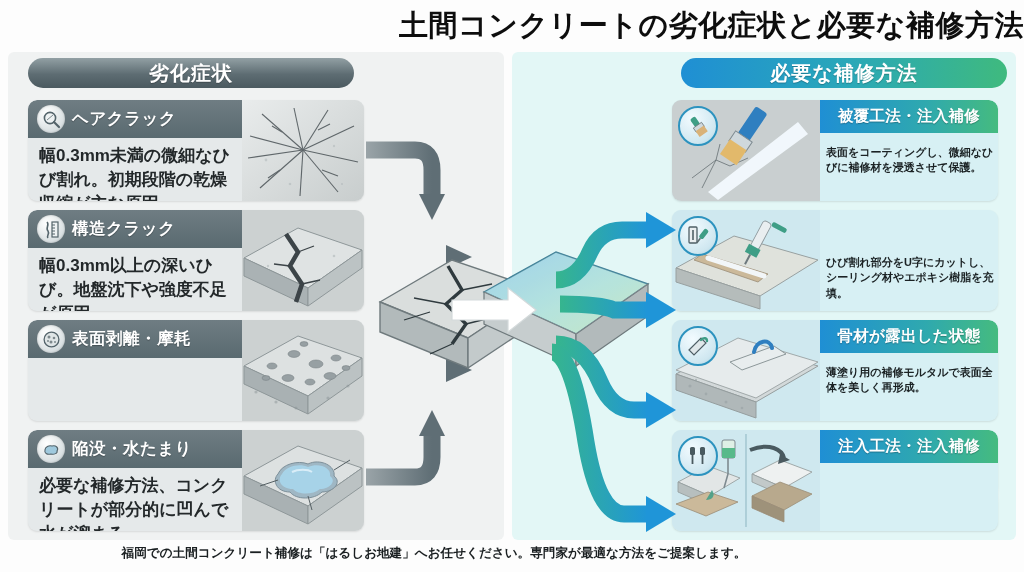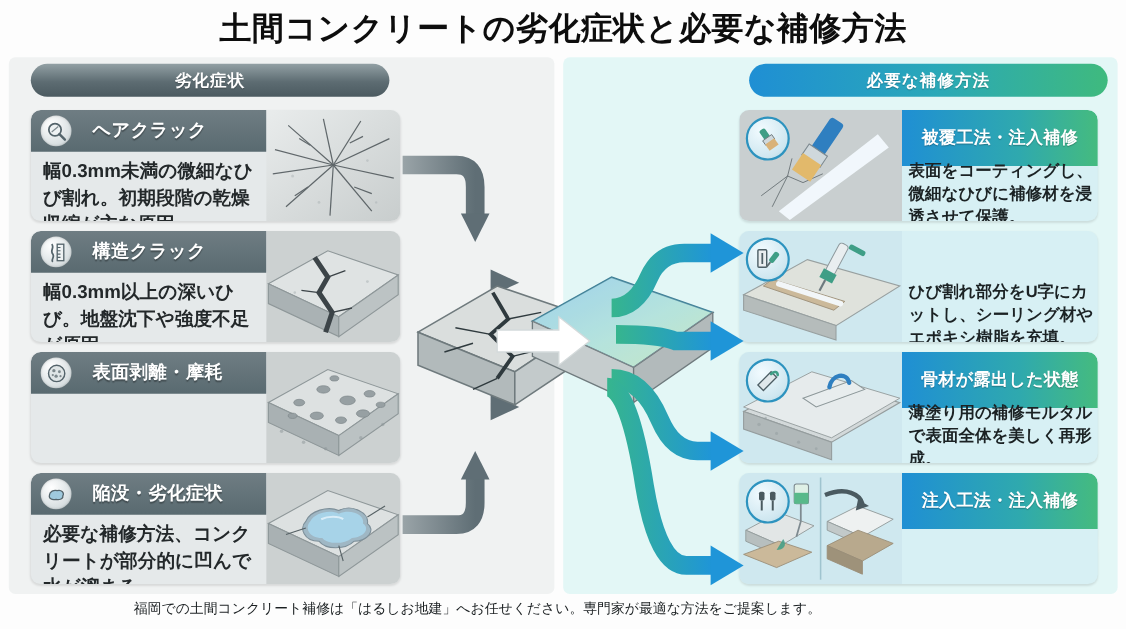--- a/index.html
+++ b/index.html
@@ -7,21 +7,21 @@
     width: 1024px; height: 572px;
     background: #ffffff;
     font-family: "Liberation Sans", "DejaVu Sans", sans-serif;
     overflow: hidden;
   }
   #stage { position: relative; width: 1024px; height: 572px; background: #fdfdfd; }
 
   
   .main-title {
     position: absolute; left: 0; top: 6px; width: 1024px;
-    text-align: center;
+    text-align: right;
     font-size: 29px; font-weight: bold; color: #0d0d0d;
     letter-spacing: 0.5px;
   }
 
   
   .panel-left {
     position: absolute; left: 8px; top: 52px;
     width: 496px; height: 488px;
     background: #f0f2f2;
     border-radius: 6px;
@@ -43,21 +43,21 @@
     position:absolute; right:24px; bottom:36px; width:30px; height:30px;
     background:#fff;
     clip-path: polygon(50% 0,58% 42%,100% 50%,58% 58%,50% 100%,42% 58%,0 50%,42% 42%);
     opacity:.85;
   }
 
   
   .sec-head {
     position: absolute; height: 30px; border-radius: 15px;
     display: flex; align-items: center; justify-content: center;
-    color: #ffffff; font-size: 15px; font-weight: bold;
+    color: #ffffff; font-size: 20px; font-weight: bold;
     letter-spacing: 1px;
     text-shadow: 0 1px 1px rgba(0,0,0,.25);
   }
   .sec-head.left {
     left: 28px; top: 58px; width: 326px;
     background: linear-gradient(180deg, #92a0a4 0%, #5d6c72 55%, #4b5a60 100%);
   }
   .sec-head.right {
     left: 681px; top: 58px; width: 326px;
     background: linear-gradient(90deg, #1f8fd4 0%, #2aa8b8 52%, #3fba7e 100%);
@@ -68,21 +68,21 @@
     position: absolute; left: 28px; width: 336px; height: 101px;
     background: #e5e9ea;
     border-radius: 9px;
     overflow: hidden;
     box-shadow: 0 1px 2px rgba(0,0,0,.10);
   }
   .card-l .titlebar {
     position: absolute; left: 0; top: 0; width: 214px; height: 38px;
     background: linear-gradient(180deg, #6f7d83 0%, #596a70 100%);
     border-top-left-radius: 9px;
-    display: flex; align-items: center; gap: 19px; padding-left: 9px;
+    display: flex; align-items: center; gap: 7px; padding-left: 9px;
   }
   .card-l .titlebar .t {
     color: #fff; font-size: 16.5px; font-weight: bold; letter-spacing: .5px;
     text-shadow: 0 1px 1px rgba(0,0,0,.3);
   }
   .ic-circle {
     width: 28px; height: 28px; border-radius: 50%;
     background: radial-gradient(circle at 35% 30%, #ffffff 0%, #d8dfe1 70%, #b9c4c7 100%);
     display: flex; align-items: center; justify-content: center;
     flex: 0 0 28px;
@@ -100,46 +100,46 @@
   .card-r {
     position: absolute; left: 672px; width: 326px; height: 101px;
     background: #d7f0f4;
     border-radius: 9px; overflow: hidden;
     box-shadow: 0 1px 2px rgba(0,0,0,.10);
   }
   .card-r .thumb {
     position: absolute; left: 0; top: 0; width: 148px; height: 101px;
   }
   .card-r .titlebar {
-    position: absolute; left: 148px; top: 0; width: 178px; height: 51px;
+    position: absolute; left: 148px; top: 0; width: 178px; height: 33px;
     background: linear-gradient(90deg, #1f8fd4 0%, #2fa9ae 60%, #45bb7f 100%);
     border-top-right-radius: 9px;
     display: flex; align-items: center; justify-content: center;
   }
   .card-r .titlebar .t {
     color: #ffffff; font-size: 15.5px; font-weight: bold; letter-spacing: .3px;
     text-shadow: 0 1px 1px rgba(0,0,0,.28);
   }
   .card-r .desc {
     position: absolute; left: 154px; top: 45px; width: 170px;
-    font-size: 15px; line-height: 1.4; color: #1b2224; font-weight: bold;
+    font-size: 11px; line-height: 1.4; color: #1b2224; font-weight: bold;
   }
   .badge {
     position: absolute; left: 6px; top: 6px;
     width: 40px; height: 40px; border-radius: 50%;
     background: radial-gradient(circle at 35% 30%, #f2fbff 0%, #cfe7f0 70%, #a9cfdd 100%);
     border: 2px solid #2d93bf;
     display: flex; align-items: center; justify-content: center;
     z-index: 4;
   }
 
   
   .footer {
     position: absolute; left: 0; top: 545px; width: 868px;
-    text-align: center; font-size: 12.6px; font-weight: normal; color: #1a1f21;
+    text-align: center; font-size: 12.6px; font-weight: bold; color: #1a1f21;
   }
   svg { display: block; }
 </style>
 </head>
 <body>
 
 <div id="stage">
 
   <div class="main-title">土間コンクリートの劣化症状と必要な補修方法</div>
 
@@ -289,21 +289,21 @@
             <path d="M66 66 L70 80"></path>
         </g>
       </svg>
     </div>
     <div class="titlebar">
       <span class="ic-circle">
         <svg width="19" height="19" viewBox="0 0 19 19">
           <path d="M3 10 C3 7,7 5,10 6 C14 5,17 8,15 11 C16 13,12 15,9 14 C5 15,2 13,3 10 Z" fill="#9fc9dd" stroke="#54646b" stroke-width="1.1"></path>
         </svg>
       </span>
-      <span class="t">陥没・劣化症状</span>
+      <span class="t">陥没・水たまり</span>
     </div>
     <div class="desc">必要な補修方法、コンクリートが部分的に凹んで水が溜まる。</div>
   </div>
 
   <div class="panel-right">
     <div class="spark"></div>
   </div>
   <div class="sec-head right">
     <span>必要な補修方法</span>
   </div>

